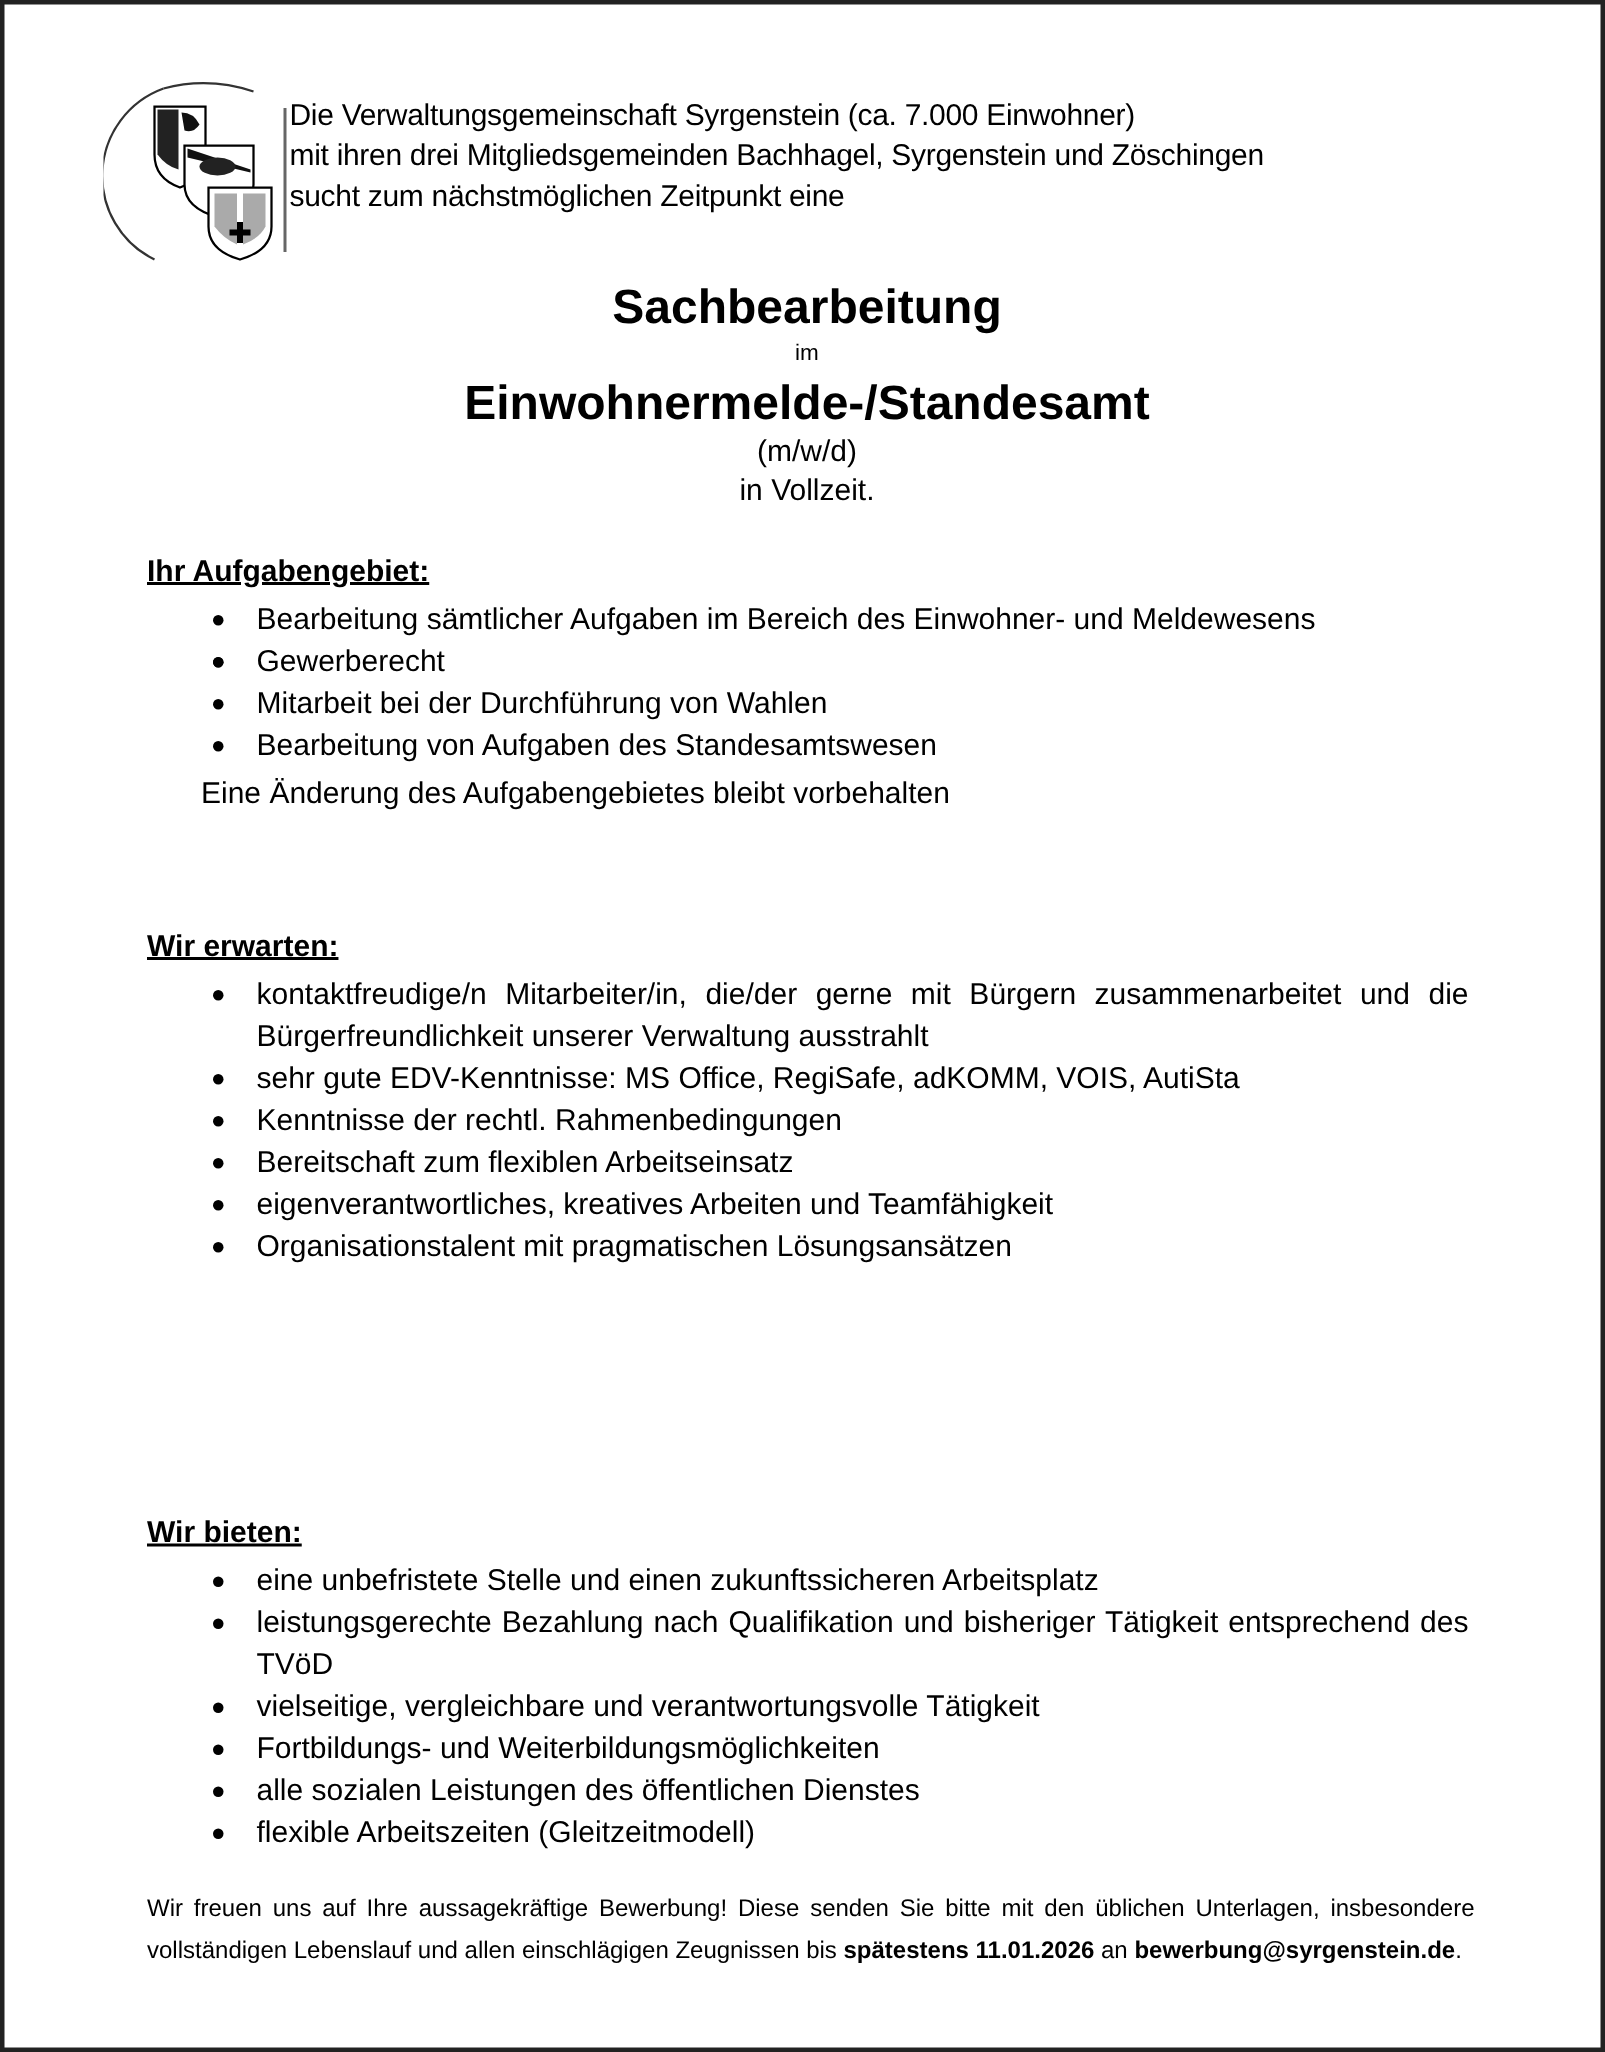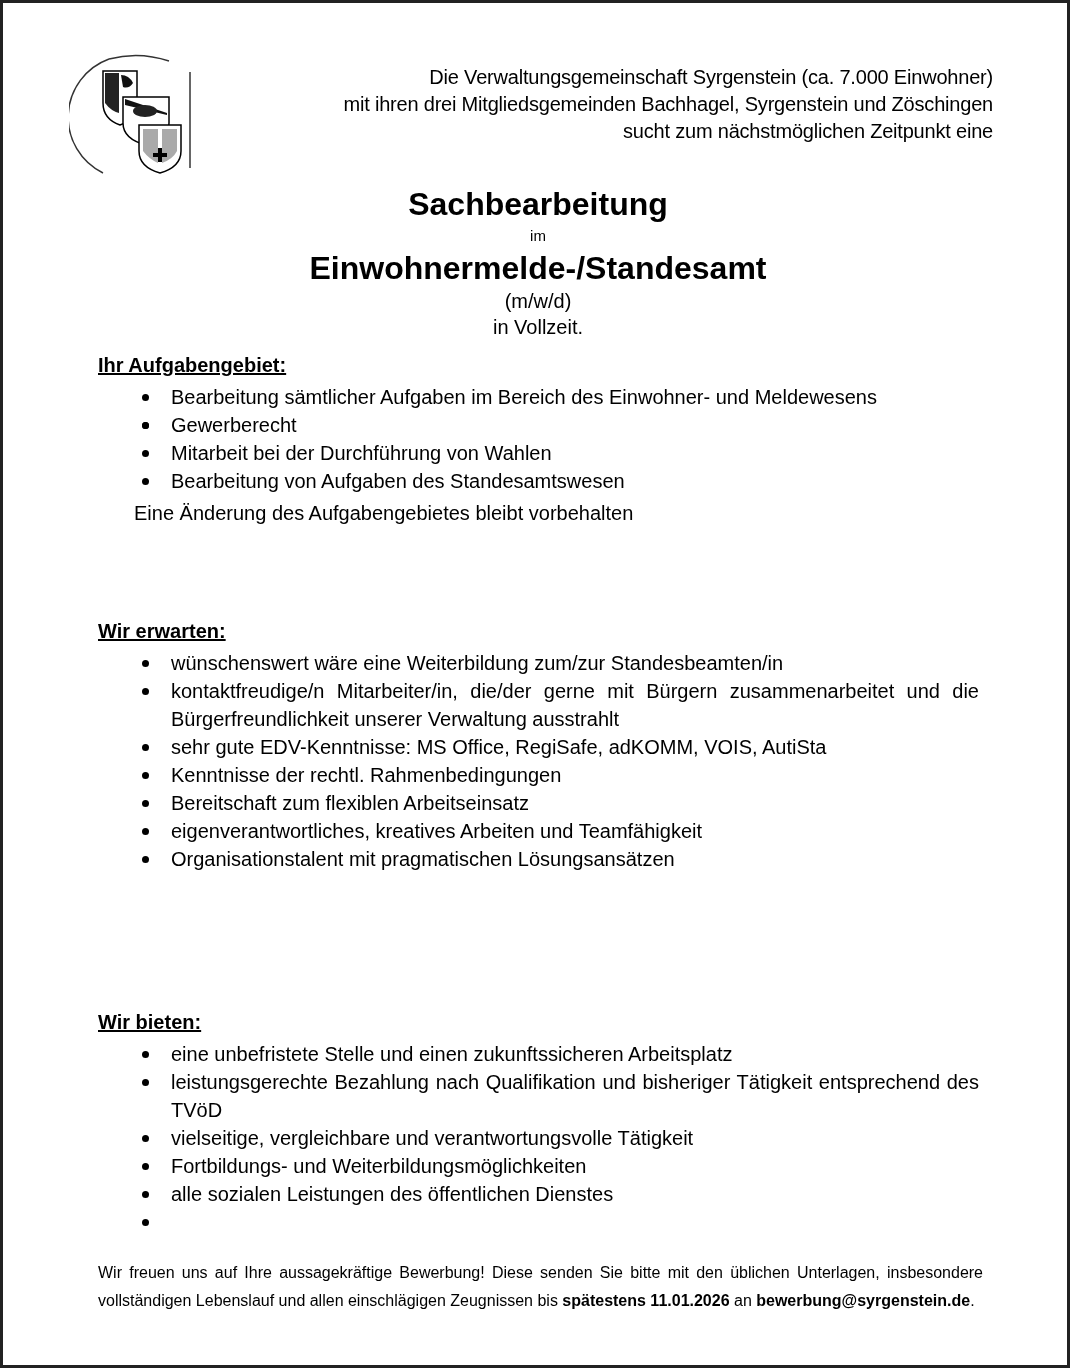--- a/index.html
+++ b/index.html
@@ -8,21 +8,21 @@
       font-family: "Liberation Sans", sans-serif; color: #000;
     }
     .frame {
       position: absolute; left: 0; top: 0; width: 1070px; height: 1368px;
       box-sizing: border-box; border: 3px solid #222222; background: #fff;
     }
     .logo { position: absolute; left: 66px; top: 50px; width: 130px; height: 125px; }
     .logo-divider { position: absolute; left: 186px; top: 69px; width: 2px; height: 96px; background: #666; }
     .intro {
       position: absolute; left: 190px; top: 61px; width: 800px;
-      text-align: right; font-size: 20px; line-height: 27px; letter-spacing: -0.2px;
+      text-align: left; font-size: 20px; line-height: 27px; letter-spacing: -0.2px;
     }
     .title-block { position: absolute; left: 0; top: 180px; width: 1070px; text-align: center; }
     .title-main { font-weight: bold; font-size: 32px; line-height: 42px; height: 42px; }
     .title-small { font-size: 15px; line-height: 18px; margin-top: 2px; }
     .title-sub { font-weight: bold; font-size: 32px; line-height: 40px; margin-top: 3px; }
     .title-line { font-size: 20px; line-height: 26px; }
     .section { position: absolute; left: 95px; width: 885px; font-size: 20px; line-height: 28px; }
     .section-heading { font-weight: bold; text-decoration: underline; text-decoration-thickness: 2px; }
     ul.bullets { list-style: none; margin: 4px; padding: 0; }
     ul.bullets li { position: relative; padding-left: 69px; text-align: justify; }
@@ -65,52 +65,51 @@
   </div>
 
   <div class="title-block">
     <div class="title-main">Sachbearbeitung</div>
     <div class="title-small">im</div>
     <div class="title-sub">Einwohnermelde-/Standesamt</div>
     <div class="title-line">(m/w/d)</div>
     <div class="title-line">in Vollzeit.</div>
   </div>
 
-  <div class="section" style="top:348px">
+  <div class="section" style="top:364px">
     <div class="section-heading">Ihr Aufgabengebiet:</div>
     <ul class="bullets">
       <li><span class="bullet"></span><span>Bearbeitung sämtlicher Aufgaben im Bereich des Einwohner- und Meldewesens</span></li>
       <li><span class="bullet"></span></li>
       <li><span class="bullet"></span><span>Gewerberecht</span></li>
       <li><span class="bullet"></span><span>Mitarbeit bei der Durchführung von Wahlen</span></li>
       <li><span class="bullet"></span><span>Bearbeitung von Aufgaben des Standesamtswesen</span></li>
     </ul>
     <div class="note">Eine Änderung des Aufgabengebietes bleibt vorbehalten</div>
   </div>
 
   <div class="section" style="top:614px">
     <div class="section-heading">Wir erwarten:</div>
     <ul class="bullets">
-      <li><span class="bullet"></span><span>wünschenswert wäre eine Weiterbildung zum/zur Standesbeamten/in</span></li>
       <li><span class="bullet"></span><span>kontaktfreudige/n Mitarbeiter/in, die/der gerne mit Bürgern zusammenarbeitet und die Bürgerfreundlichkeit unserer Verwaltung ausstrahlt</span></li>
       <li><span class="bullet"></span><span>sehr gute EDV-Kenntnisse: MS Office, RegiSafe, adKOMM, VOIS, AutiSta</span></li>
       <li><span class="bullet"></span><span>Kenntnisse der rechtl. Rahmenbedingungen</span></li>
       <li><span class="bullet"></span><span>Bereitschaft zum flexiblen Arbeitseinsatz</span></li>
       <li><span class="bullet"></span><span>eigenverantwortliches, kreatives Arbeiten und Teamfähigkeit</span></li>
       <li><span class="bullet"></span><span>Organisationstalent mit pragmatischen Lösungsansätzen</span></li>
     </ul>
   </div>
 
   <div class="section" style="top:1005px">
     <div class="section-heading">Wir bieten:</div>
     <ul class="bullets">
       <li><span class="bullet"></span><span>eine unbefristete Stelle und einen zukunftssicheren Arbeitsplatz</span></li>
       <li><span class="bullet"></span><span>leistungsgerechte Bezahlung nach Qualifikation und bisheriger Tätigkeit entsprechend des TVöD</span></li>
       <li><span class="bullet"></span><span>vielseitige, vergleichbare und verantwortungsvolle Tätigkeit</span></li>
       <li><span class="bullet"></span><span>Fortbildungs- und Weiterbildungsmöglichkeiten</span></li>
       <li><span class="bullet"></span><span>alle sozialen Leistungen des öffentlichen Dienstes</span></li>
-      <li><span class="bullet"></span></li>
+      <li><span class="bullet"></span><span>flexible Arbeitszeiten (Gleitzeitmodell)</span></li>
     </ul>
   </div>
 
   <div class="closing"><span>Wir freuen uns auf Ihre aussagekräftige Bewerbung! Diese senden Sie bitte mit den üblichen Unterlagen, insbesondere vollständigen Lebenslauf und allen einschlägigen Zeugnissen bis </span><b>spätestens 11.01.2026</b><span> an </span><b>bewerbung@syrgenstein.de</b><span>.</span></div>
 
 </div>
 
 </body></html>

